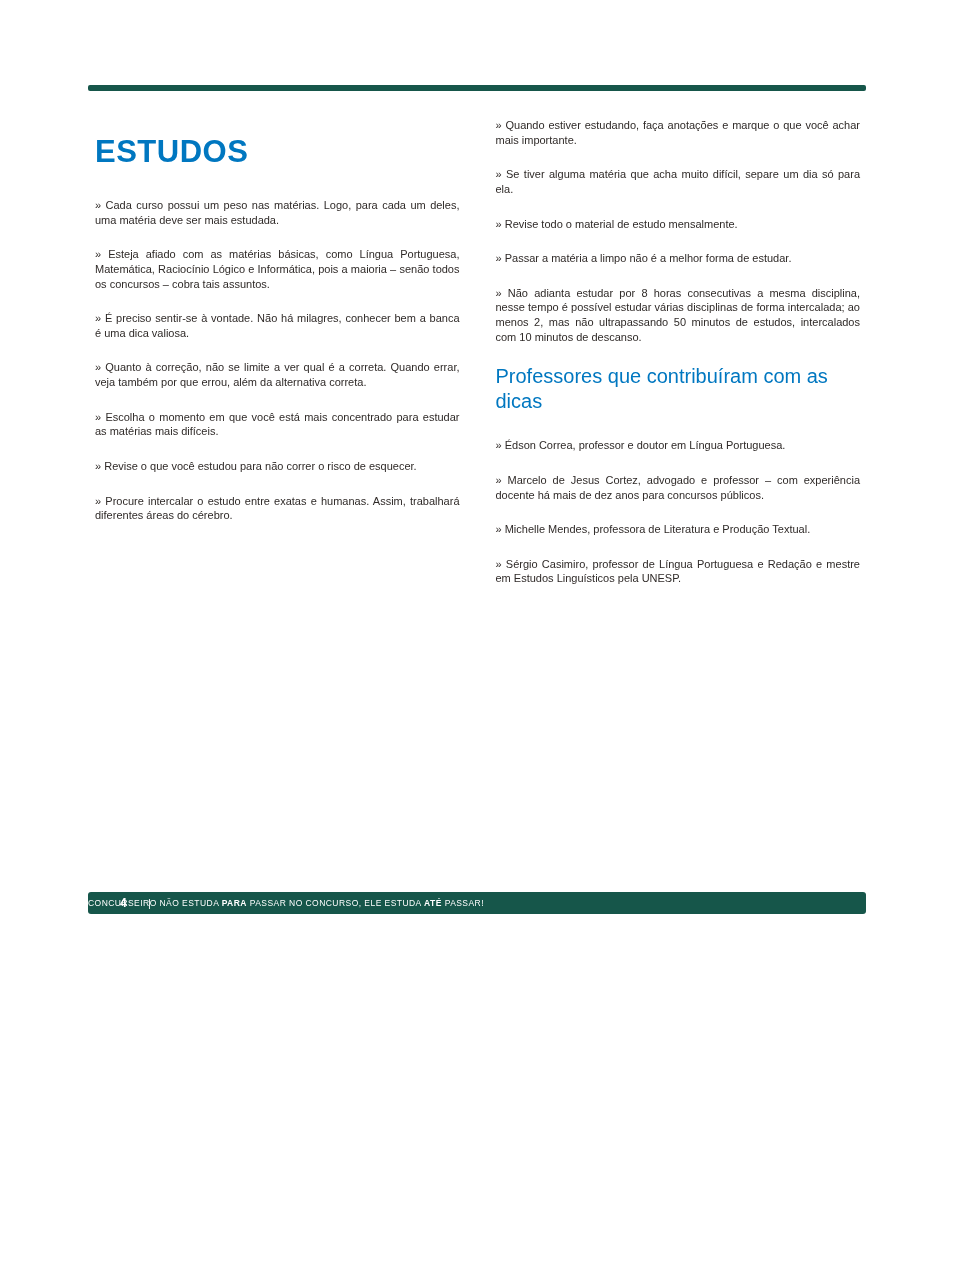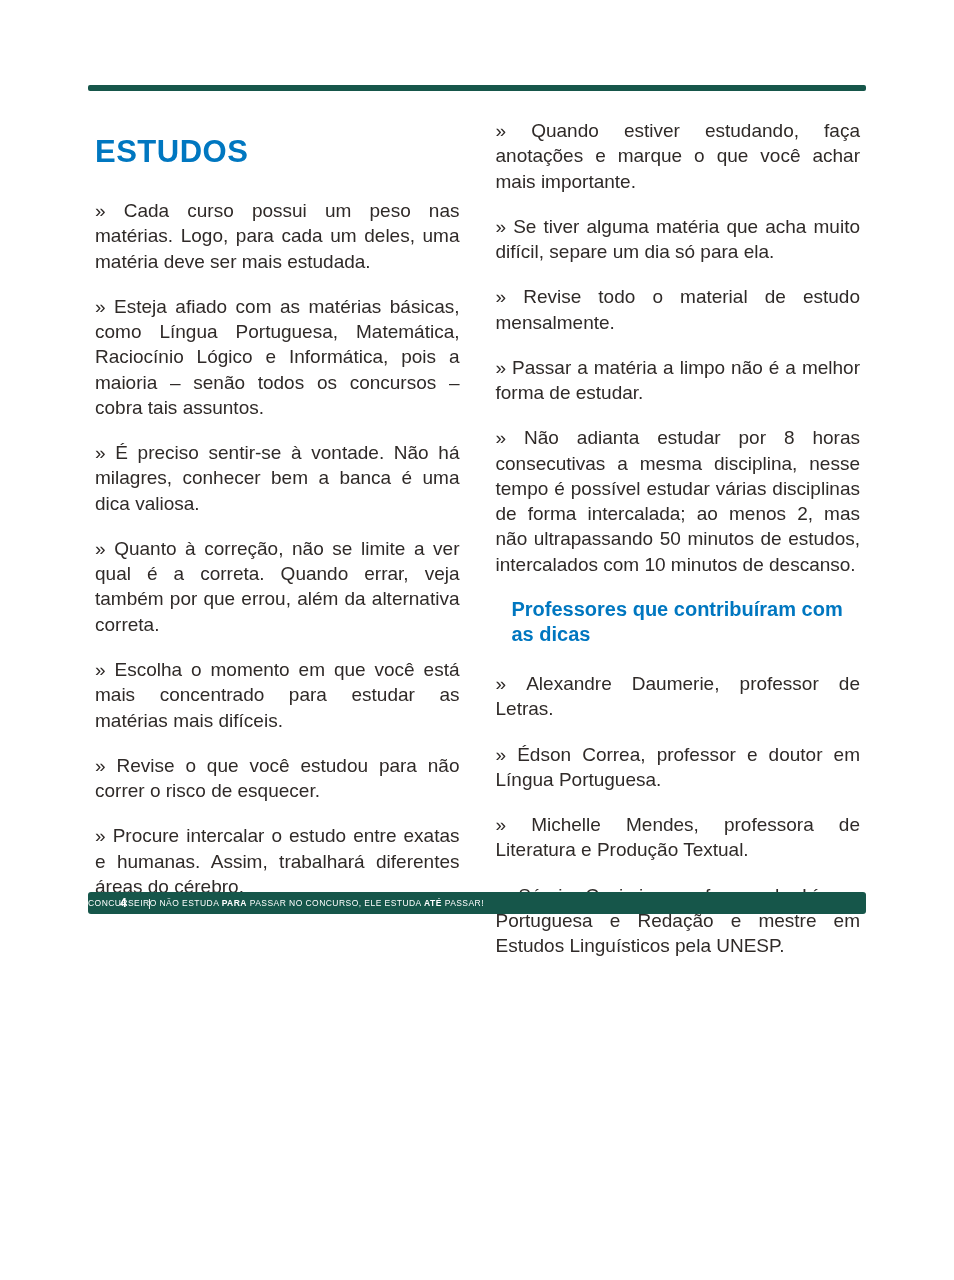--- a/index.html
+++ b/index.html
@@ -37,29 +37,29 @@
     min-width: 0;
   }
   .title {
     margin: 16px 0 28px 0;
     font-size: 31px;
     font-weight: 700;
     letter-spacing: 0.5px;
     color: #0077c0;
   }
   .subheading {
-    margin: 6px 0 24px 16px;
+    margin: 6px 0 24px 0;
     font-size: 20px;
-    font-weight: 700;
+    font-weight: 400;
     line-height: 1.25;
     color: #0077c0;
   }
   .bullet {
     margin: 0 0 20px 0;
-    font-size: 19px;
+    font-size: 11px;
     line-height: 1.33;
     color: #2f2a28;
     text-align: justify;
     hyphens: auto;
     -webkit-hyphens: auto;
   }
   .bullet .marker {
     color: #2f2a28;
   }
   .footer-bar {
@@ -125,22 +125,22 @@
     <div class="col">
       <div>
           <p class="bullet"><span class="marker">»</span>&nbsp;Quando estiver estudando, faça anotações e marque o que você achar mais importante.</p>
           <p class="bullet"><span class="marker">»</span>&nbsp;Se tiver alguma matéria que acha muito difícil, separe um dia só para ela.</p>
           <p class="bullet"><span class="marker">»</span>&nbsp;Revise todo o material de estudo mensalmente.</p>
           <p class="bullet"><span class="marker">»</span>&nbsp;Passar a matéria a limpo não é a melhor forma de estudar.</p>
           <p class="bullet"><span class="marker">»</span>&nbsp;Não adianta estudar por 8 horas consecutivas a mesma disciplina, nesse tempo é possível estudar várias disciplinas de forma intercalada; ao menos 2, mas não ultrapassando 50 minutos de estudos, intercalados com 10 minutos de descanso.</p>
         </div>
       <h2 class="subheading">Professores que contribuíram com as dicas</h2>
       <div>
-          <p class="bullet"><span class="marker">»</span>&nbsp;Alexandre Daumerie, professor de Letras.</p>
           <p class="bullet"><span class="marker">»</span>&nbsp;Édson Correa, professor e doutor em Língua Portuguesa.</p>
+          <p class="bullet"><span class="marker">»</span>&nbsp;Marcelo de Jesus Cortez, advogado e professor – com experiência docente há mais de dez anos para concursos públicos.</p>
           <p class="bullet"><span class="marker">»</span>&nbsp;Michelle Mendes, professora de Literatura e Produção Textual.</p>
           <p class="bullet"><span class="marker">»</span>&nbsp;Sérgio Casimiro, professor de Língua Portuguesa e Redação e mestre em Estudos Linguísticos pela UNESP.</p>
         </div>
     </div>
 
   </div>
 
   <div class="footer-bar">
     <span class="page-num">4</span>
     <span class="footer-sep">|</span>

